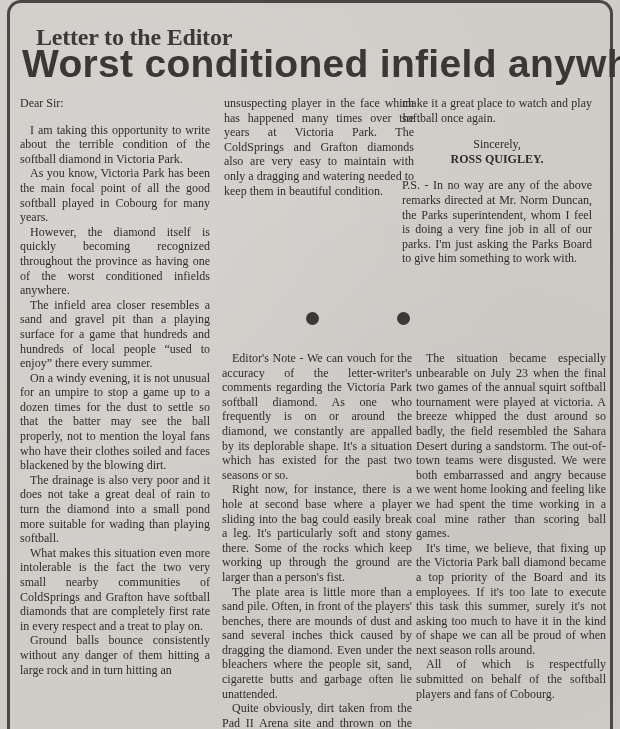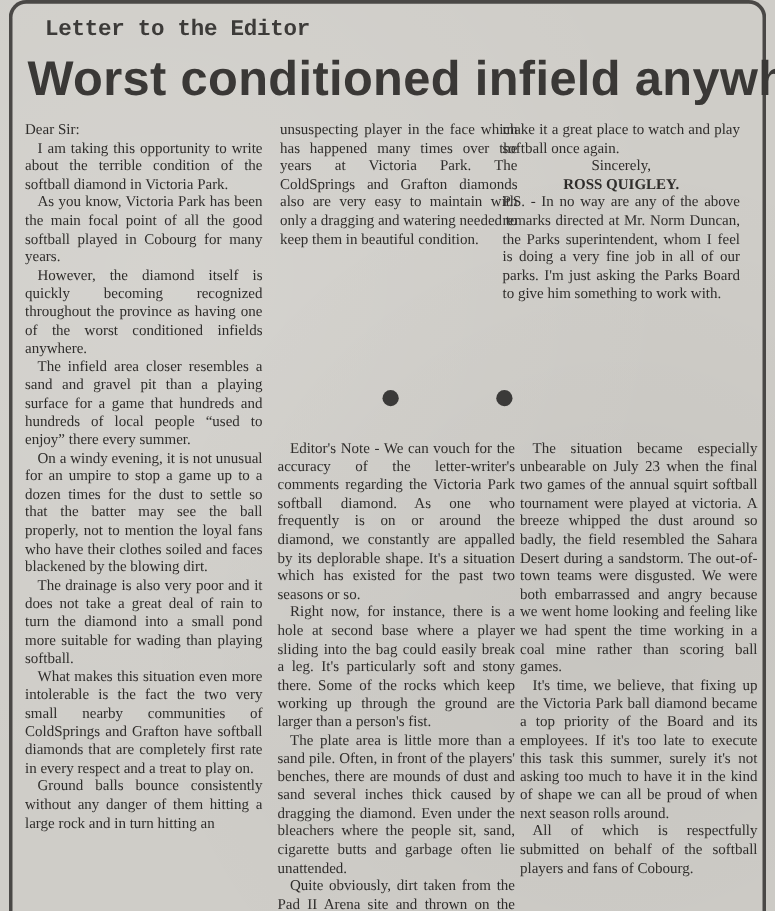--- a/index.html
+++ b/index.html
@@ -19,38 +19,38 @@
   }
   .frame {
     position:absolute; left:7px; top:0; width:606px; height:740px;
     border-left:3px solid #4a4846;
     border-right:3px solid #4a4846;
     border-top:3px solid #4a4846;
     border-radius:14px 14px 0 0;
     box-sizing:border-box;
   }
   .kicker {
-    position:absolute; left:36px; top:14px;
-    font-family:Liberation Mono, monospace; font-weight:bold;
-    font-size:18px; color:#3d3b39; letter-spacing:-0.2px;
+    position:absolute; left:36px; top:24px;
+    font-family:Liberation Serif, serif; font-weight:bold;
+    font-size:24px; color:#3d3b39; letter-spacing:-0.2px;
   }
   .headline {
     position:absolute; left:22px; top:42px; width:590px;
     font-family:"Liberation Sans", sans-serif; font-weight:bold;
     font-size:39px; color:#3a3836; letter-spacing:0.3px; white-space:nowrap;
   }
   .col {
     position:absolute; width:190px;
     font-size:12px; line-height:14.6px; text-align:justify;
     font-family:"Liberation Serif", serif;
     color:#2f2d2b;
   }
   .col p { margin:0; text-indent:10px; }
   .col p.noindent { text-indent:0; }
-  .col p.gap { }
+  .col p.gap { margin-top:12px; }
   .c1 { left:20px; top:96px; }
   .c2 { left:224px; top:96px; }
   .c3 { left:402px; top:96px; }
   .c2b { left:222px; top:351px; }
   .c3b { left:416px; top:351px; }
   .signoff { text-align:center; text-indent:0 !important; }
   .name { font-weight:bold; }
   .bullet {
     position:absolute; width:13px; height:13px; border-radius:50%;
     background:#3b3a39;

